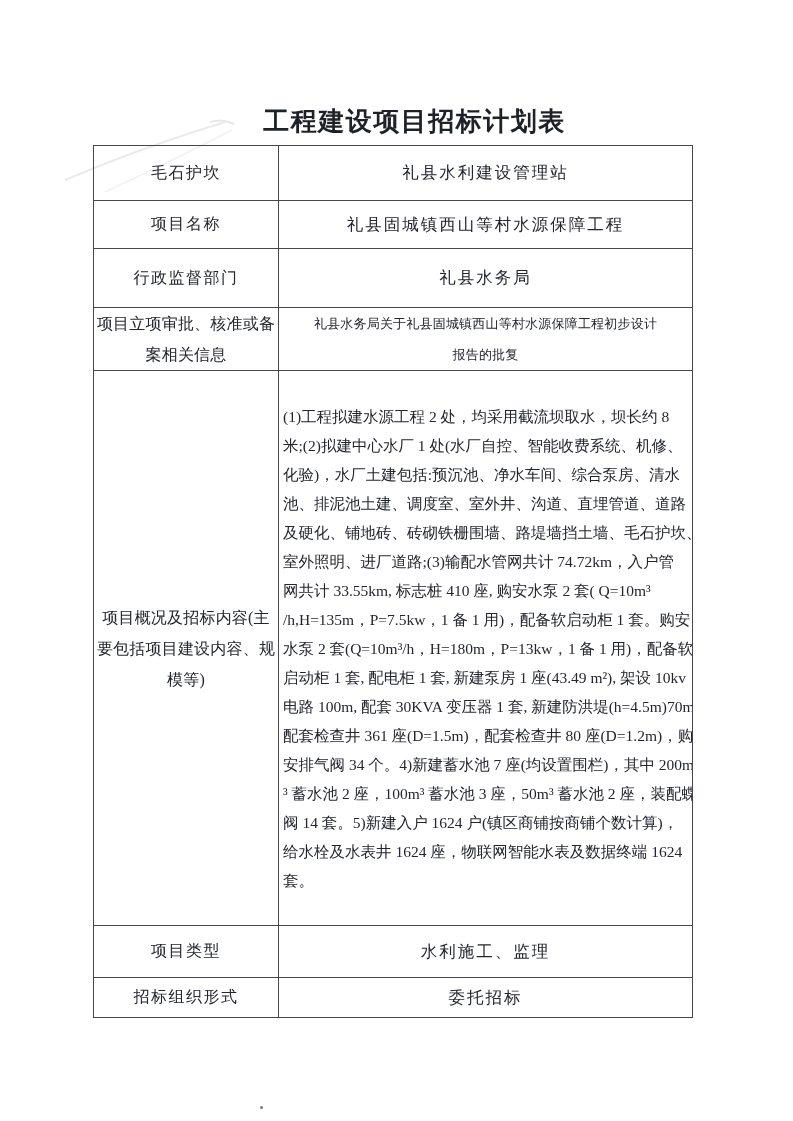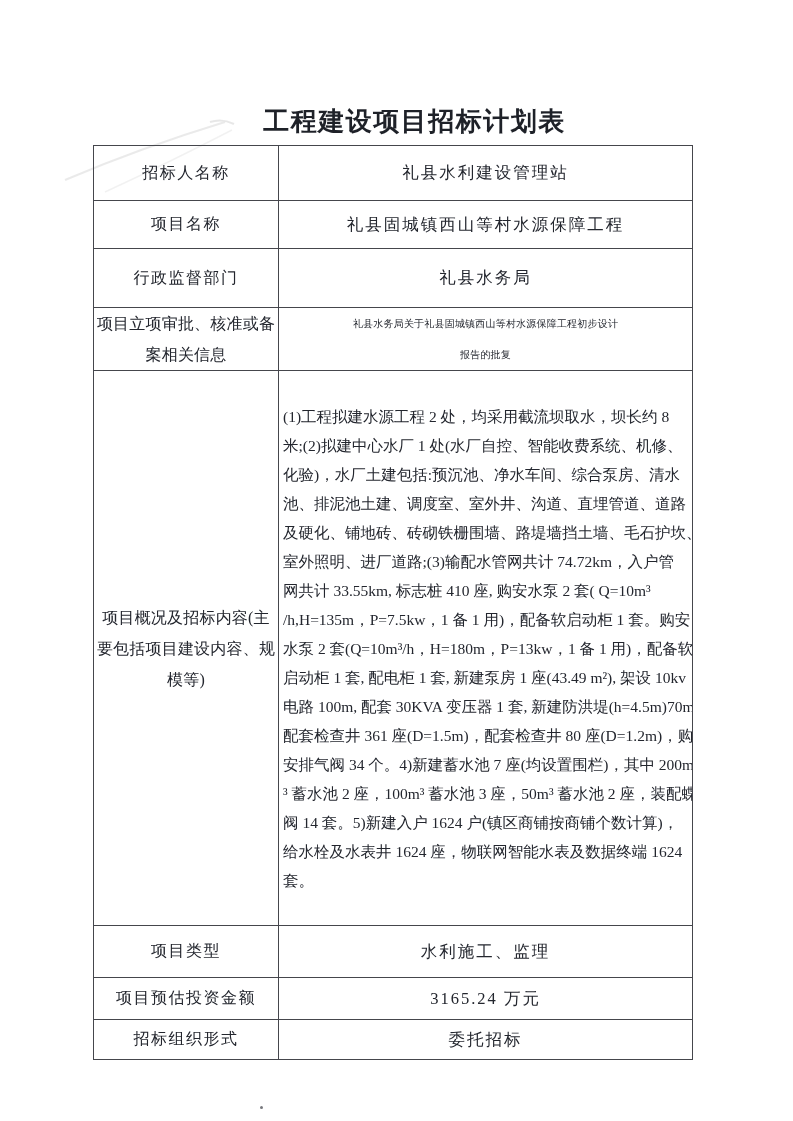--- a/index.html
+++ b/index.html
@@ -42,21 +42,21 @@
   }
   td.pre { white-space:pre;text-align:center; }
   td.label-multi {
     letter-spacing:0.2px;
     line-height:31px;
     font-size:16px;
   }
   td.value-multi {
     letter-spacing:0.2px;
     line-height:31px;
-    font-size:10px;
+    font-size:13px;
   }
   td.value-long {
     text-align:left;
     font-size:15.5px;
     letter-spacing:0;
     line-height:29px;
     padding:0 1px 0 4px;
   }
   tr.h-r0 td { height:55px; }
   tr.h-r1 td { height:48px; }
@@ -89,21 +89,21 @@
 
   <div class="doc-title">工程建设项目招标计划表</div>
 
   <table class="form">
     <colgroup>
         <col class="c-label">
         <col class="c-value">
       </colgroup>
     <tbody>
       <tr class="h-r0">
-        <td class="label">招标人名称</td>
+        <td class="label">毛石护坎</td>
         <td class="value">礼县水利建设管理站</td>
       </tr>
       <tr class="h-r1">
         <td class="label">项目名称</td>
         <td class="value">礼县固城镇西山等村水源保障工程</td>
       </tr>
       <tr class="h-r2">
         <td class="label">行政监督部门</td>
         <td class="value">礼县水务局</td>
       </tr>
@@ -132,24 +132,20 @@
 安排气阀 34 个。4)新建蓄水池 7 座(均设置围栏)，其中 200m
 ³ 蓄水池 2 座，100m³ 蓄水池 3 座，50m³ 蓄水池 2 座，装配蝶
 阀 14 套。5)新建入户 1624 户(镇区商铺按商铺个数计算)，
 给水栓及水表井 1624 座，物联网智能水表及数据终端 1624
 套。</td>
       </tr>
       <tr class="h-r5">
         <td class="label">项目类型</td>
         <td class="value">水利施工、监理</td>
       </tr>
-      <tr class="h-r6">
-        <td class="label">项目预估投资金额</td>
-        <td class="value">3165.24 万元</td>
-      </tr>
       <tr class="h-r7">
         <td class="label">招标组织形式</td>
         <td class="value">委托招标</td>
       </tr>
     </tbody>
   </table>
 
   <div class="speck"></div>
 
 </div>

